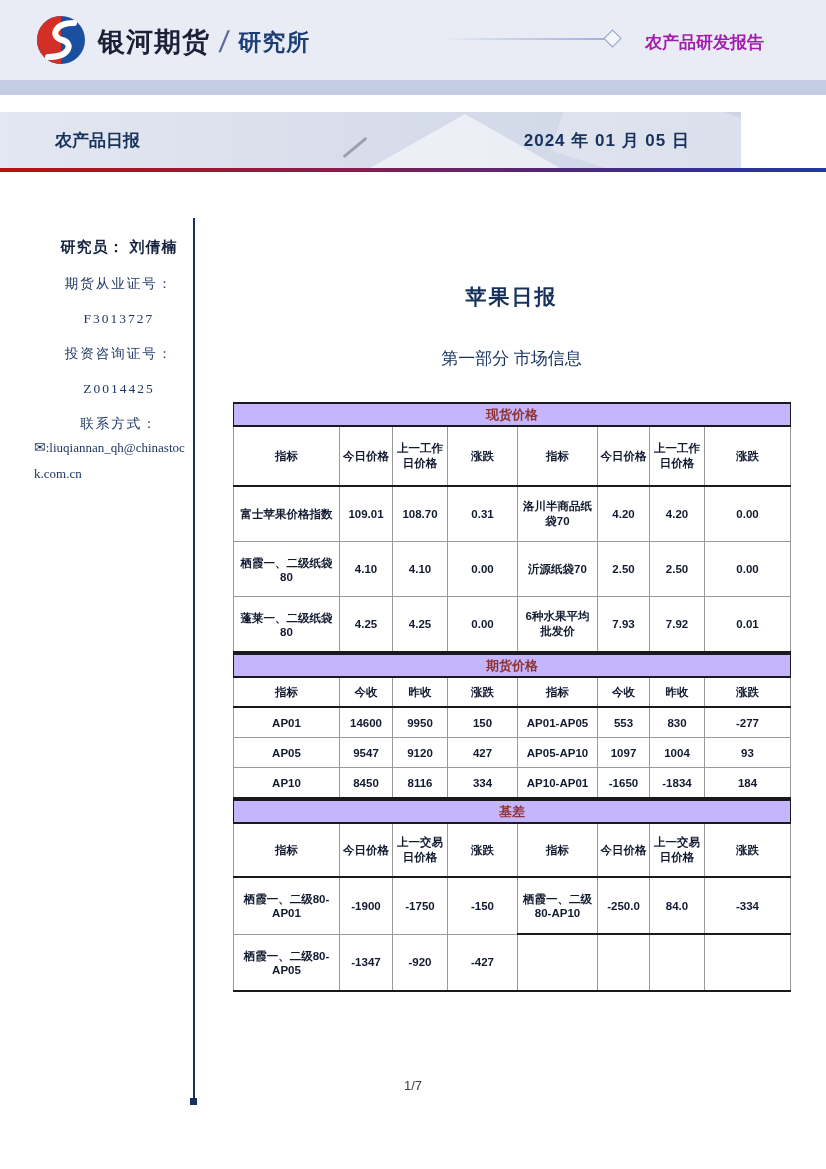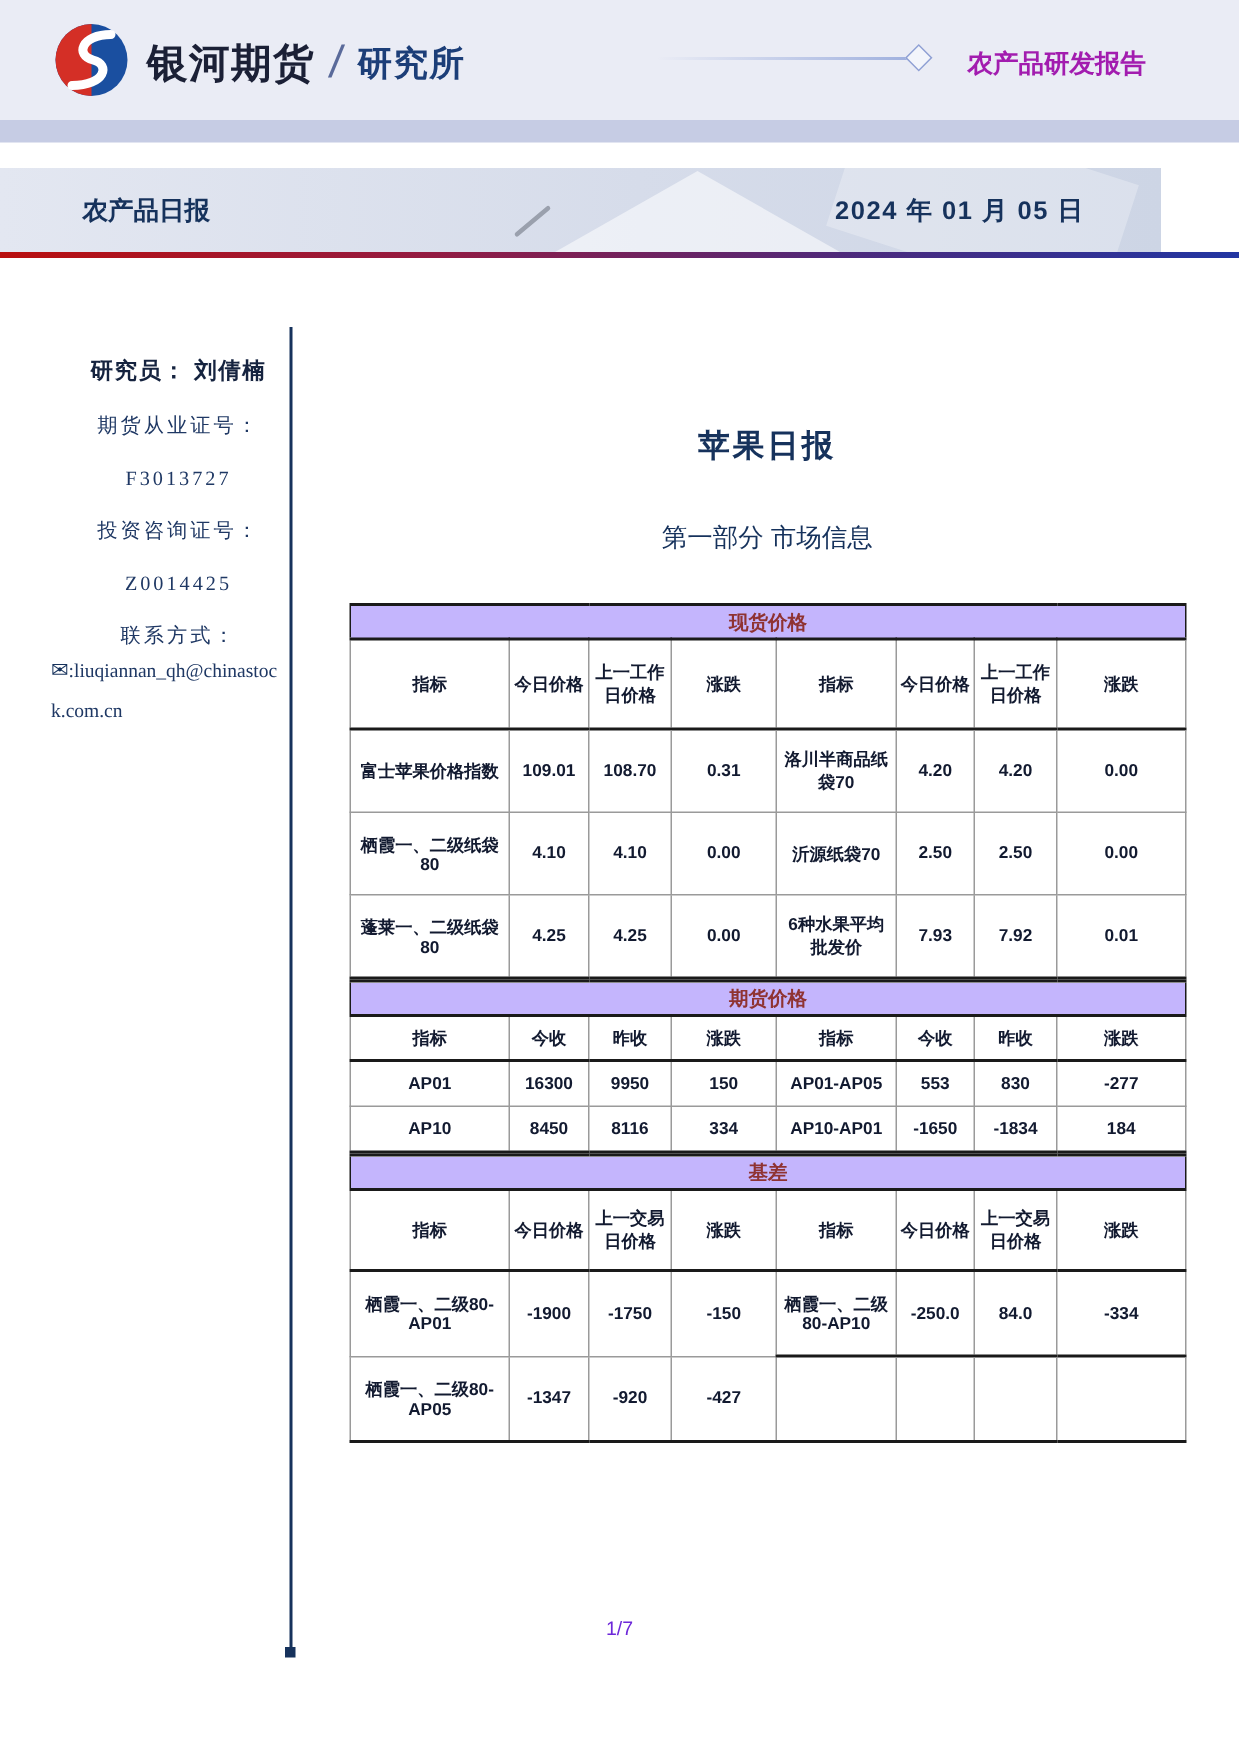--- a/index.html
+++ b/index.html
@@ -16,21 +16,21 @@
   .deco-line{position:absolute;left:438px;top:38px;width:170px;height:2px;
              background:linear-gradient(to right,rgba(170,182,224,0),#9fb0de);}
   .deco-diamond{position:absolute;left:606px;top:32px;width:11px;height:11px;background:#f3f5fb;
                 border:1.5px solid #8fa0d4;transform:rotate(45deg);}
   .report-type{position:absolute;right:62px;top:31px;font-size:17px;font-weight:bold;color:#a21caf;}
 
   .lavender-band{position:absolute;left:0;top:80px;width:826px;height:15px;background:#c6cce4;}
 
   
   .banner{position:absolute;left:0;top:112px;width:741px;height:56px;overflow:hidden;
-          background:linear-gradient(90deg,#e3e7f1 0%,#d6dcea 55%,#cdd5e5 100%);padding-left:33px;}
+          background:linear-gradient(90deg,#e3e7f1 0%,#d6dcea 55%,#cdd5e5 100%);}
   .banner-tri1{position:absolute;left:370px;bottom:0;width:0;height:0;
                border-left:95px solid transparent;border-right:95px solid transparent;
                border-bottom:54px solid rgba(255,255,255,0.55);}
   .banner-tri2{position:absolute;left:560px;top:-20px;width:190px;height:90px;background:rgba(255,255,255,0.28);
                transform:rotate(18deg);}
   .banner-pen{position:absolute;left:338px;top:140px;width:30px;height:3px;background:#9aa0ad;
               transform:rotate(-40deg);border-radius:2px;top:34px;left:340px;}
   .banner-title{position:absolute;left:55px;top:17px;font-size:17px;font-weight:bold;color:#16325c;}
   .banner-date{position:absolute;right:51px;top:17px;font-size:17px;font-weight:bold;color:#16325c;letter-spacing:1px;}
   .gradient-rule{position:absolute;left:0;top:168px;width:826px;height:4px;
@@ -63,21 +63,21 @@
                  border-bottom:2px solid #1a1a1a;}
   .data-table td.cell{font-size:11.5px;font-weight:bold;color:#121a30;text-align:center;background:#fff;}
   .section-0 th{height:56px;}  .section-0 td.cell{height:52px;}
   .section-1 th{height:26px;}  .section-1 td.cell{height:27px;}
   .section-2 th{height:50px;}  .section-2 td.cell{height:53px;}
   .data-table tr:last-child td{border-bottom:2px solid #1a1a1a;}
   .section-2 tr.row-0 td:nth-child(n+5){border-bottom:2px solid #1a1a1a;}
   .data-table td:nth-child(5),.data-table th:nth-child(5){border-left:1px solid #555;}
 
   .page-num{position:absolute;left:0;top:1078px;width:826px;text-align:center;
-            font-size:13px;color:#6d28d9;}
+            font-size:13px;color:#404040;}
 </style>
 </head>
 <body>
 
 <div class="page">
 
   <div class="top-header">
     <svg class="logo" viewBox="0 0 50 50">
       <circle cx="25" cy="25" r="24" fill="#1a4fa0"></circle>
       <path d="M25 1 A24 24 0 0 0 25 49 Z" fill="#d42f26"></path>
@@ -197,27 +197,37 @@
             <th>今收</th>
             <th>昨收</th>
             <th>涨跌</th>
             <th>指标</th>
             <th>今收</th>
             <th>昨收</th>
             <th>涨跌</th>
           </tr>
           <tr class="row-0">
             <td class="cell">AP01</td>
-            <td class="cell">16300</td>
+            <td class="cell">14600</td>
             <td class="cell">9950</td>
             <td class="cell">150</td>
             <td class="cell">AP01-AP05</td>
             <td class="cell">553</td>
             <td class="cell">830</td>
             <td class="cell">-277</td>
+          </tr>
+          <tr class="row-1">
+            <td class="cell">AP05</td>
+            <td class="cell">9547</td>
+            <td class="cell">9120</td>
+            <td class="cell">427</td>
+            <td class="cell">AP05-AP10</td>
+            <td class="cell">1097</td>
+            <td class="cell">1004</td>
+            <td class="cell">93</td>
           </tr>
           <tr class="row-2">
             <td class="cell">AP10</td>
             <td class="cell">8450</td>
             <td class="cell">8116</td>
             <td class="cell">334</td>
             <td class="cell">AP10-AP01</td>
             <td class="cell">-1650</td>
             <td class="cell">-1834</td>
             <td class="cell">184</td>

